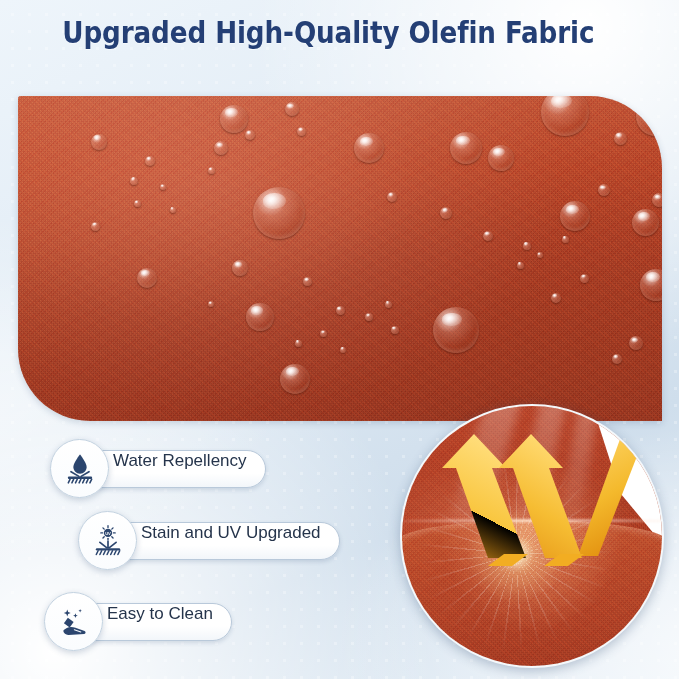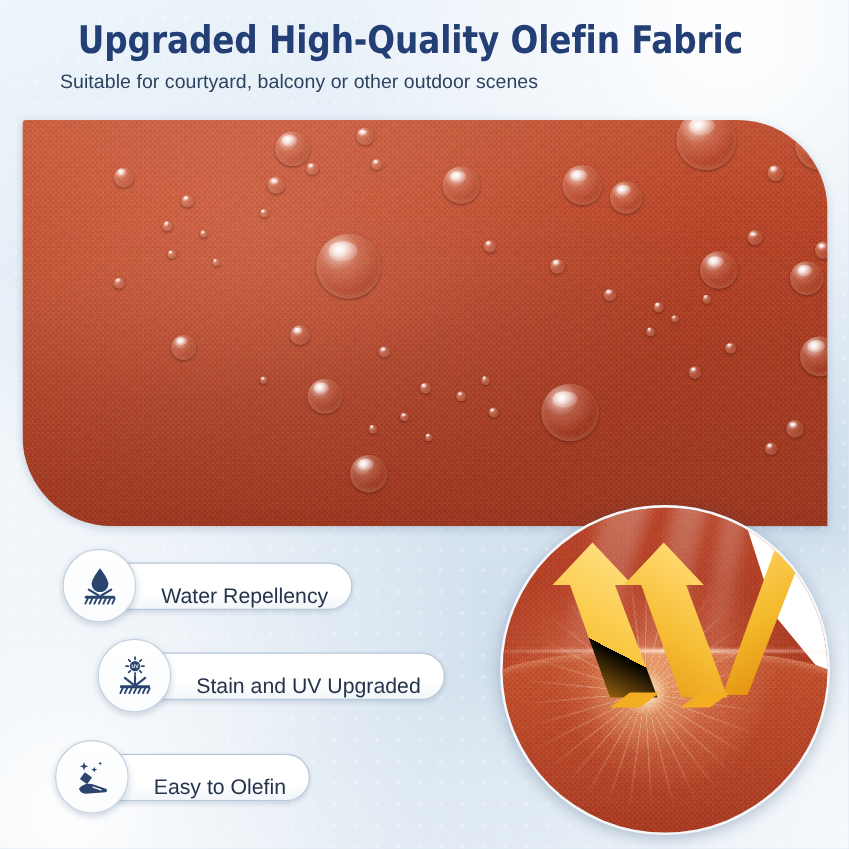--- a/index.html
+++ b/index.html
@@ -160,26 +160,26 @@
     background:repeating-conic-gradient(from 0deg at 50% 50%,
       rgba(255,255,255,.65) 0deg 1.4deg, rgba(255,255,255,0) 1.4deg 11deg);
     -webkit-mask-image:radial-gradient(circle, rgba(0,0,0,1) 4%, rgba(0,0,0,.7) 20%, rgba(0,0,0,0) 60%);
     mask-image:radial-gradient(circle, rgba(0,0,0,1) 4%, rgba(0,0,0,.7) 20%, rgba(0,0,0,0) 60%);
   }
   .uv-svg{position:absolute;inset:0;width:100%;height:100%;}
 
   
   .badge{position:absolute;display:flex;align-items:center;z-index:7;}
   .pill{
-    position:absolute;left:34px;
+    position:absolute;left:18px;
     height:36px;border-radius:19px;
     background:linear-gradient(to bottom,#ffffff 0%,#ffffff 62%,#f2f6fa 100%);
     border:1px solid #b9c9da;
     box-shadow:0 2px 4px rgba(40,70,110,.16);
-    display:flex;align-items:flex-end;
+    display:flex;align-items:flex-start;
     padding:0 18px 0 44px;
     font-size:17px;color:#25344b;white-space:nowrap;
   }
   .circle-icon{
     position:relative;z-index:2;
     width:57px;height:57px;border-radius:50%;
     background:linear-gradient(to bottom,#ffffff,#fafcfe);
     border:1px solid #c3d2e0;
     box-shadow:0 2px 6px rgba(40,70,110,.22);
     display:flex;align-items:center;justify-content:center;
@@ -193,21 +193,20 @@
 </head>
 <body>
 
 <div id="poster">
 
   <div class="bg-sweep"></div>
   <div class="bg-dots tl"></div>
 
   <div class="header">
     <h1 class="title">Upgraded High-Quality Olefin Fabric</h1>
-    <p class="subtitle">Suitable for courtyard, balcony or other outdoor scenes</p>
   </div>
 
   <div class="fabric-wrap">
     <div class="fabric-base"></div>
     <div class="weave"></div>
     <div class="weave2"></div>
     <div class="fabric-shade"></div>
     <div id="droplet-layer">
         <div class="drop" style="left:33.5%;top:7%;width:28px;height:28px;margin-left:-14px;margin-top:-14px;"></div>
         <div class="drop" style="left:42.5%;top:4%;width:14px;height:14px;margin-left:-7px;margin-top:-7px;"></div>
@@ -369,21 +368,21 @@
           <line x1="25" y1="30.8" x2="23" y2="35.0"></line>
           <line x1="29" y1="30.8" x2="27" y2="35.0"></line>
           <line x1="33" y1="30.8" x2="31" y2="35.0"></line>
         </g>
       </svg>
     </div>
   </div>
 
   <div class="badge" id="badge3">
     <div class="pill">
-      <span>Easy to Olefin</span>
+      <span>Easy to Clean</span>
     </div>
     <div class="circle-icon">
       <svg width="36" height="36" viewBox="0 0 40 40">
         <g fill="#2b456e">
           <path d="M12.5 6.2 L13.5 9.0 L16.3 10.0 L13.5 11.0 L12.5 13.8 L11.5 11.0 L8.7 10.0 L11.5 9.0 Z"></path>
           <path d="M21.6 10.4 L22.3 12.3 L24.2 13.0 L22.3 13.7 L21.6 15.6 L20.9 13.7 L19.0 13.0 L20.9 12.3 Z"></path>
           <path d="M26.8 5.6 L27.3 7.0 L28.7 7.5 L27.3 8.0 L26.8 9.4 L26.3 8.0 L24.9 7.5 L26.3 7.0 Z"></path>
         </g>
         <path d="M13.2 15.4 L19.6 20.0 L15.2 26.0 L8.8 21.4 Z" fill="#2b456e"></path>
         <path d="M8.0 29.8 C11.5 25.4 16.5 24.6 21.6 26.4 L31.8 30.0 C33.4 30.6 33.2 32.9 31.4 33.2 L14.0 34.4 C11.0 34.6 8.6 32.6 8.0 29.8 Z" fill="#2b456e"></path>

